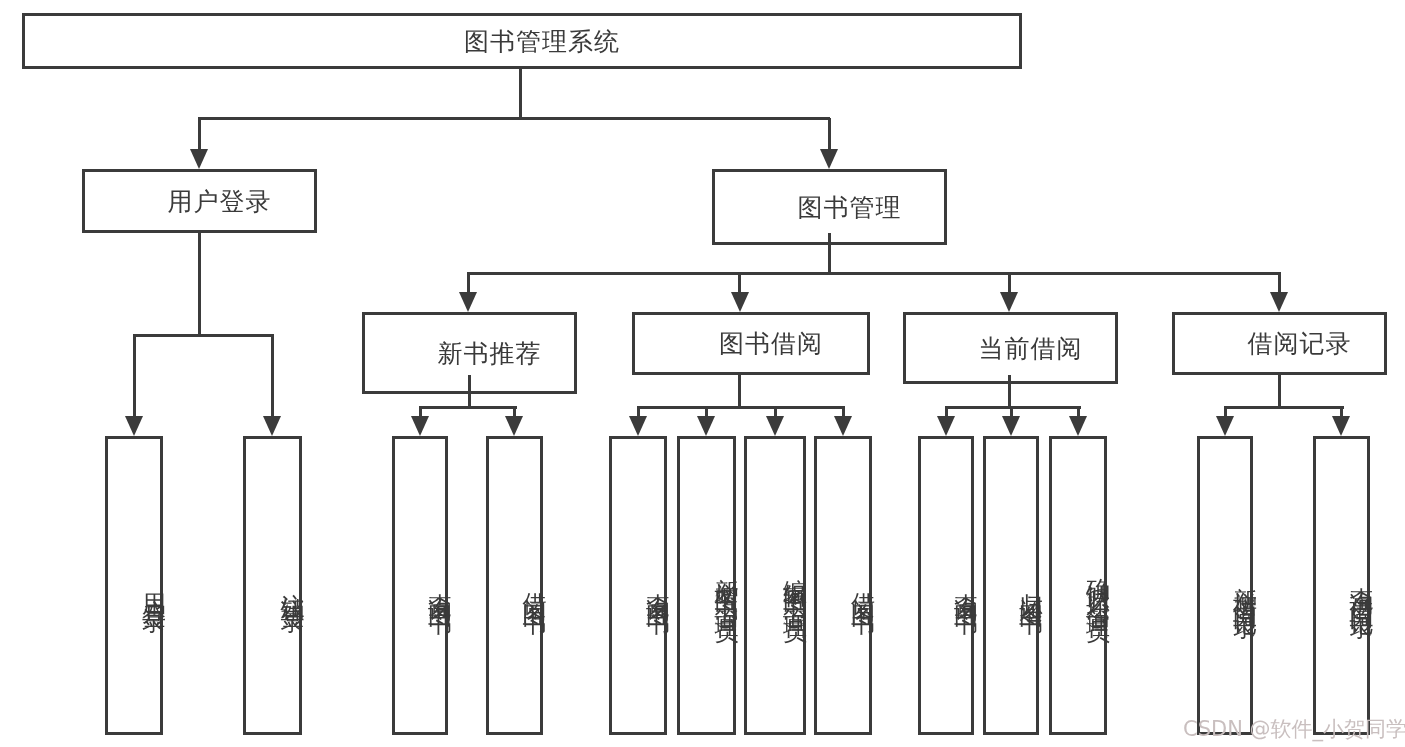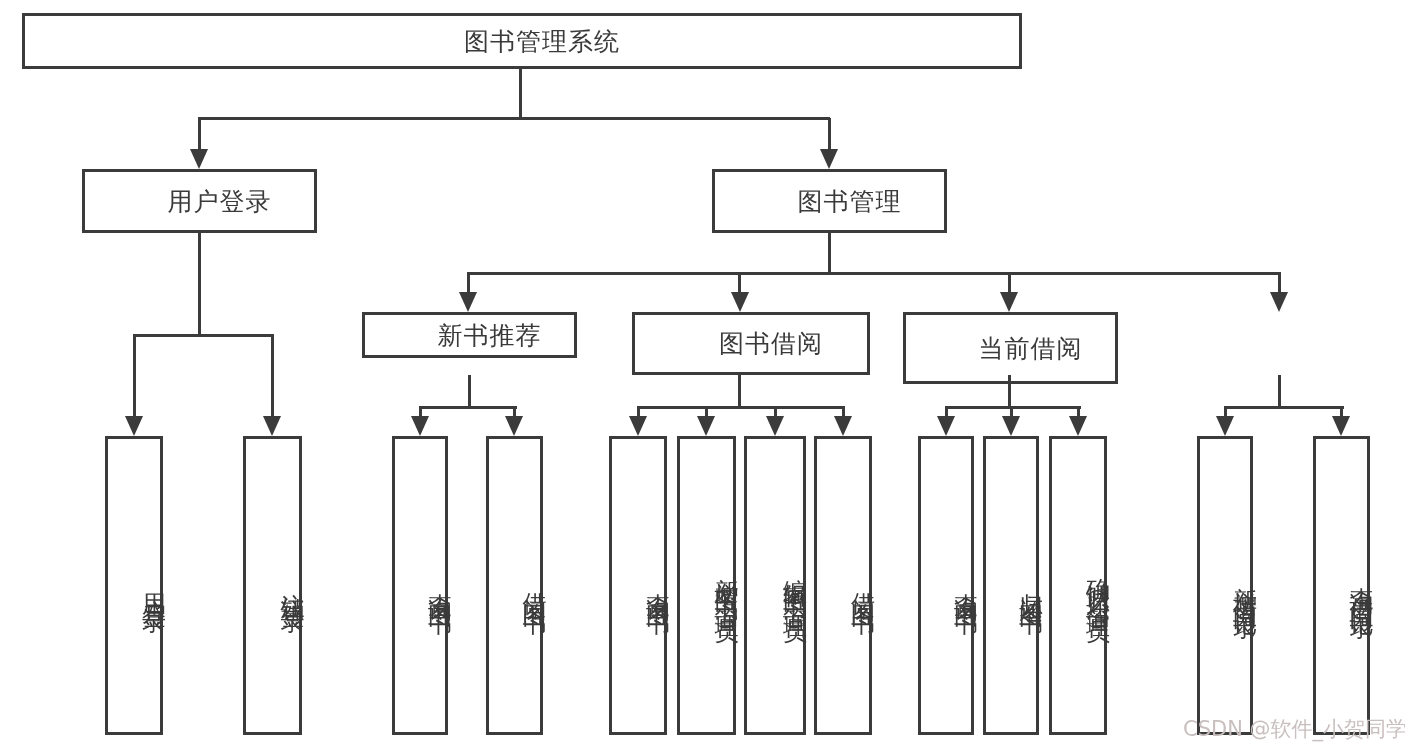--- a/index.html
+++ b/index.html
@@ -65,44 +65,47 @@
   </div>
 
   <div class="vl" style="left:519px;top:69px;height:50px"></div>
   <div class="hl" style="left:198px;top:117px;width:632px"></div>
   <div class="ar" style="left:197.5px;top:118px;height:31px"></div>
   <div class="ar" style="left:827.5px;top:118px;height:31px"></div>
 
   <div class="box h" style="left:82px;top:169px;width:235px;height:64px">
     <span>用户登录</span>
   </div>
-  <div class="box h" style="left:712px;top:169px;width:235px;height:64px">
+  <div class="box h" style="left:712px;top:169px;width:235px;height:76px">
     <span>图书管理</span>
   </div>
 
   <div class="vl" style="left:197.5px;top:233px;height:103px"></div>
   <div class="hl" style="left:132.5px;top:334px;width:141px"></div>
   <div class="ar" style="left:132.5px;top:336px;height:80px"></div>
   <div class="ar" style="left:270.5px;top:336px;height:80px"></div>
 
   <div class="vl" style="left:827.5px;top:233px;height:42px"></div>
   <div class="hl" style="left:466.5px;top:272px;width:814px"></div>
   <div class="ar" style="left:466.5px;top:274px;height:18px"></div>
   <div class="ar" style="left:738px;top:274px;height:18px"></div>
   <div class="ar" style="left:1007.5px;top:274px;height:18px"></div>
   <div class="ar" style="left:1277.5px;top:274px;height:18px"></div>
 
-  <div class="box h" style="left:362px;top:312px;width:215px;height:46px">
+  <div class="box h" style="left:362px;top:312px;width:215px;height:82px">
     <span>新书推荐</span>
   </div>
   <div class="box h" style="left:632px;top:312px;width:238px;height:63px">
     <span>图书借阅</span>
   </div>
   <div class="box h" style="left:903px;top:312px;width:215px;height:72px">
     <span>当前借阅</span>
+  </div>
+  <div class="box h" style="left:1172px;top:312px;width:215px;height:63px">
+    <span>借阅记录</span>
   </div>
 
   <div class="vl" style="left:468px;top:375px;height:34px"></div>
   <div class="hl" style="left:418.5px;top:406px;width:98px"></div>
   <div class="ar" style="left:418.5px;top:407px;height:9px"></div>
   <div class="ar" style="left:512.5px;top:407px;height:9px"></div>
 
   <div class="vl" style="left:738px;top:375px;height:34px"></div>
   <div class="hl" style="left:636.5px;top:406px;width:208px"></div>
   <div class="ar" style="left:636.5px;top:407px;height:9px"></div>

